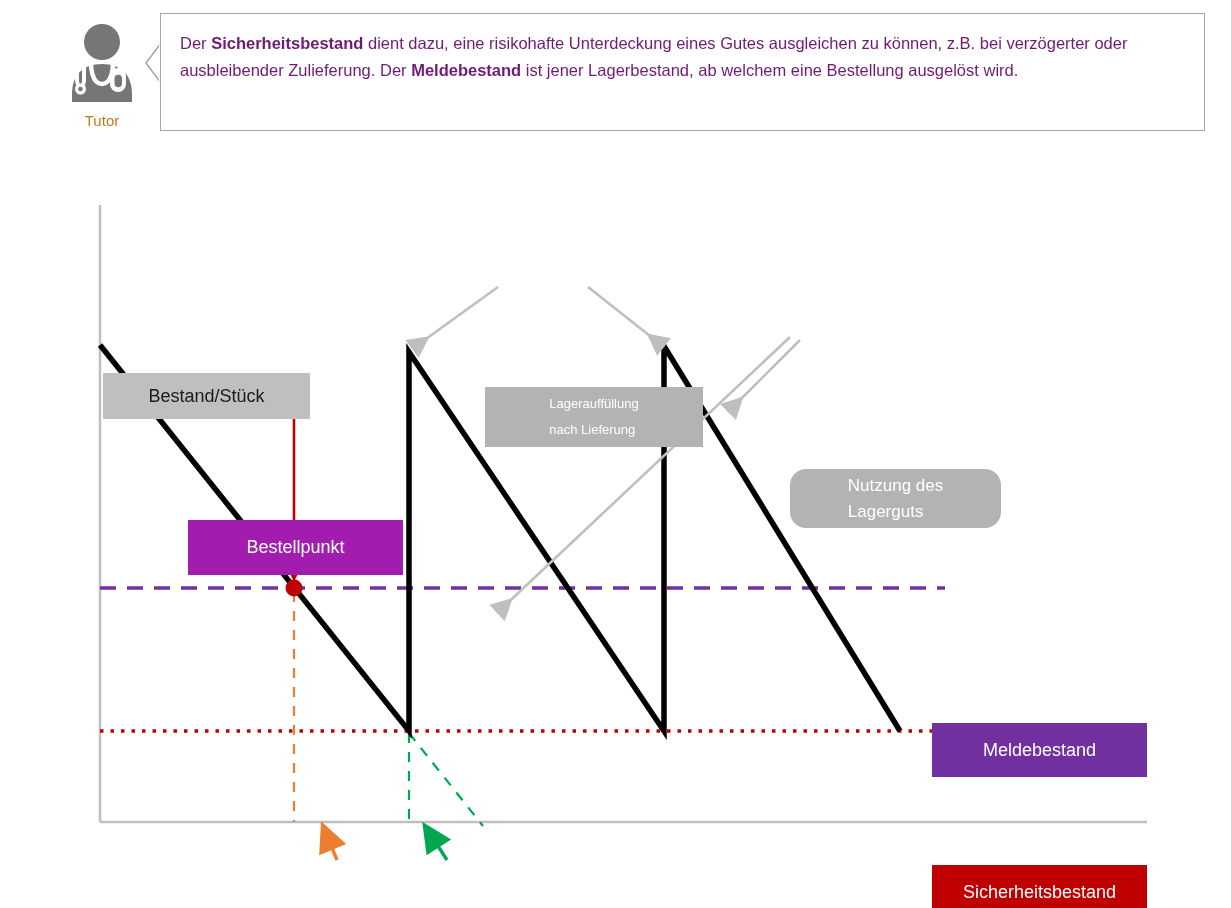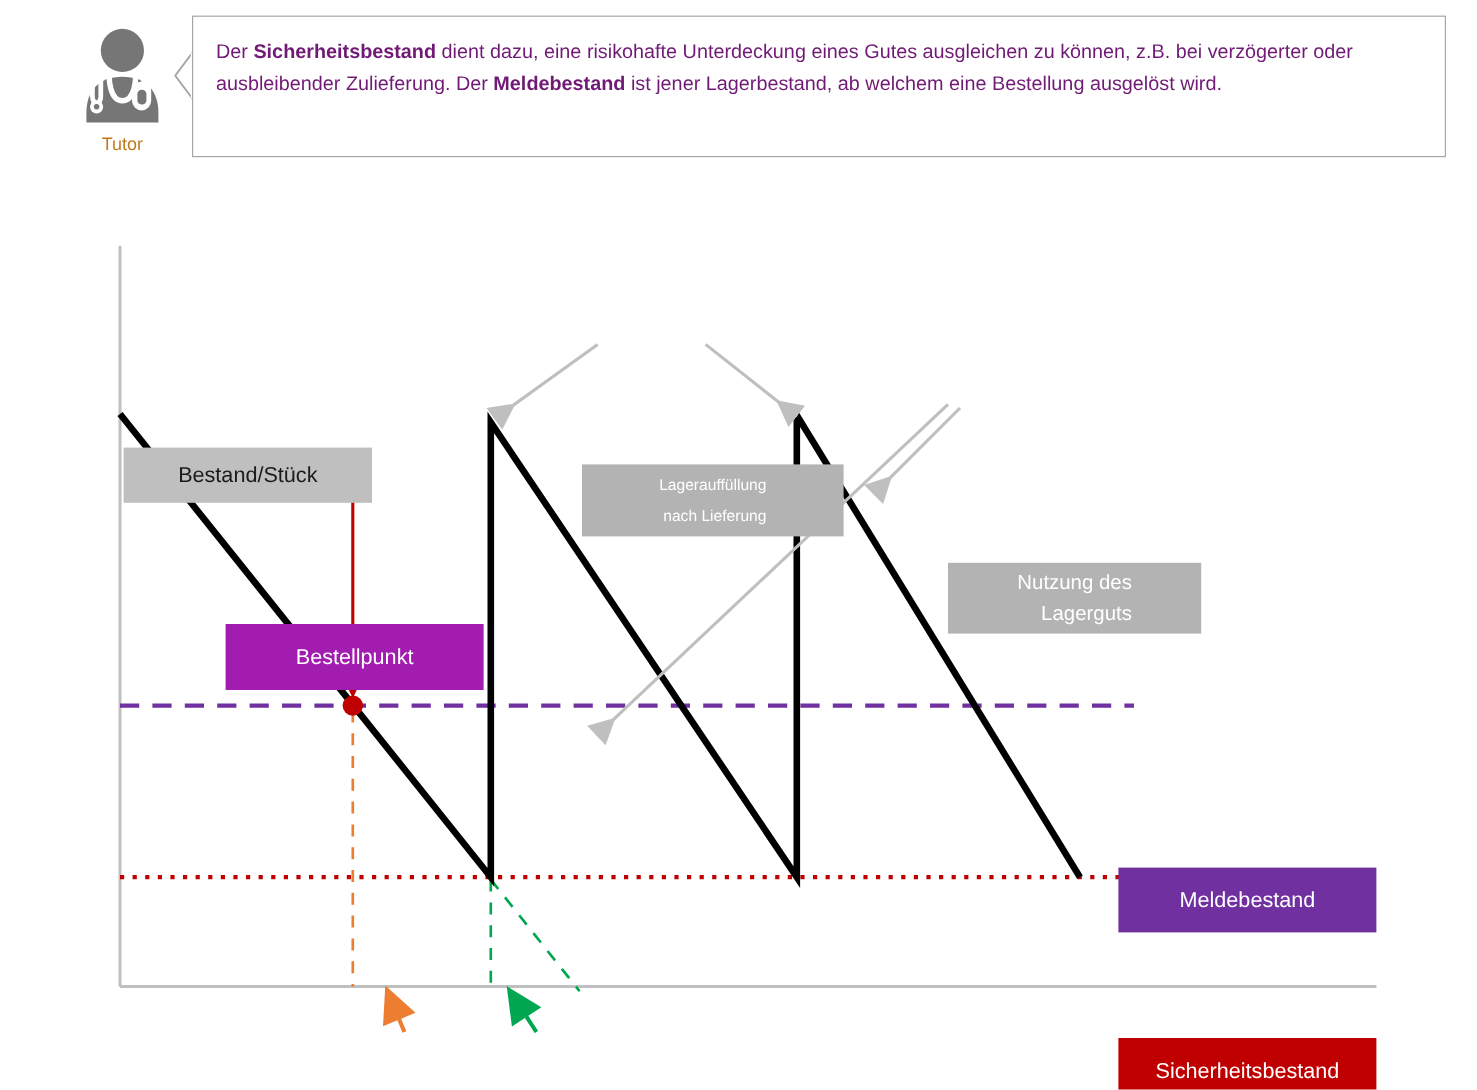--- a/index.html
+++ b/index.html
@@ -82,21 +82,21 @@
     left: 0;
     top: 0;
   }
 
   
   .label-box {
     position: absolute;
     display: flex;
     align-items: center;
     justify-content: center;
-    text-align: right;
+    text-align: left;
     box-sizing: border-box;
     font-family: "Liberation Sans", sans-serif;
   }
   #box-bestand {
     left: 103px; top: 213px;
     width: 207px; height: 46px;
     background: #bfbfbf;
     color: #1a1a1a;
     font-size: 18px;
   }
@@ -115,20 +115,21 @@
     font-size: 13px;
     line-height: 26px;
   }
   #box-nutzung {
     left: 790px; top: 309px;
     width: 211px; height: 59px;
     background: #b3b3b3;
     color: #ffffff;
     font-size: 17px;
     line-height: 26px;
+    border-radius: 16px;
   }
   #box-meldebestand {
     left: 932px; top: 563px;
     width: 215px; height: 54px;
     background: #7030a0;
     color: #ffffff;
     font-size: 18px;
   }
   #box-sicherheitsbestand {
     left: 932px; top: 705px;

